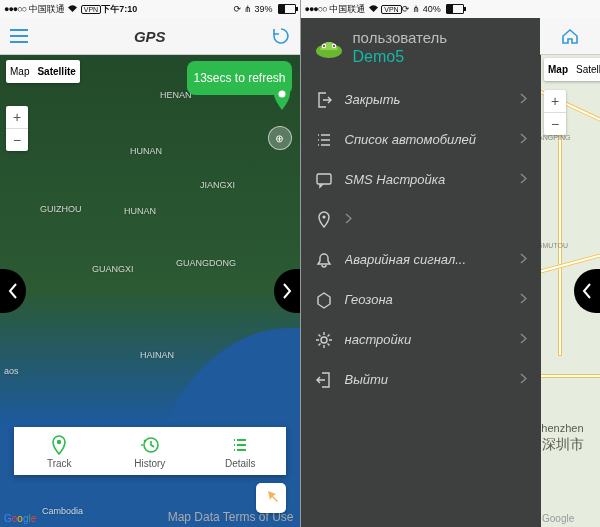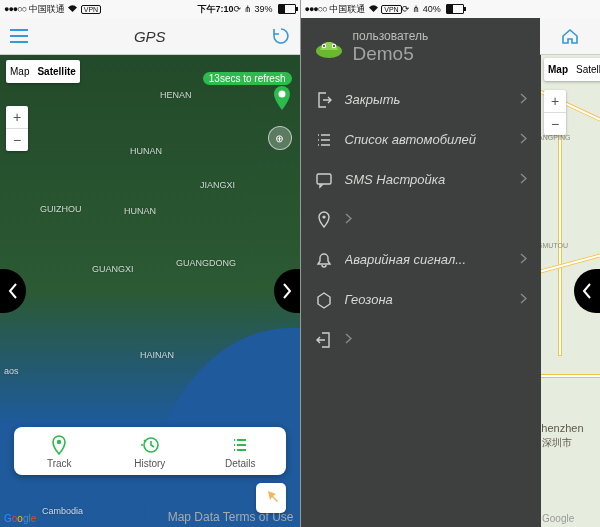--- a/index.html
+++ b/index.html
@@ -1,68 +1,68 @@
 <!DOCTYPE html>
 <html><head>
 <meta charset="utf-8">
 <style>
   html,body{margin:0;padding:0;width:600px;height:527px;font-family:-apple-system,Helvetica,Arial,sans-serif;background:#e8e8e8;overflow:hidden}
   .wrap{display:flex;width:600px;height:527px}
   .phone{position:relative;flex:1;height:527px;background:#222;overflow:hidden}
   .phone.left{border-right:1px solid #999}
   
   .status{position:absolute;top:0;left:0;right:0;height:18px;background:#f8f8f8;display:flex;align-items:center;font-size:9px;color:#111;padding:0 4px;z-index:40}
-  .status .mid{flex:1;text-align:right;font-weight:600}
+  .status .mid{flex:1;text-align:left;font-weight:600}
   .status .rgt{display:flex;align-items:center;gap:3px}
   .dots{letter-spacing:-1px}
   .batt{display:inline-block;width:16px;height:8px;border:1px solid #111;border-radius:1px;position:relative;margin-left:2px}
   .batt::after{content:"";position:absolute;right:-3px;top:2px;width:2px;height:4px;background:#111}
   .batt i{display:block;height:100%;background:#111;width:40%}
   
   .nav{position:absolute;top:18px;left:0;right:0;height:36px;background:#f6f6f6;border-bottom:1px solid #ccc;display:flex;align-items:center;justify-content:space-between;z-index:39;padding:0 8px}
-  .nav .title{flex:1;text-align:center;font-size:15px;font-weight:400;font-style:italic;color:#333}
+  .nav .title{flex:1;text-align:center;font-size:15px;font-weight:700;font-style:italic;color:#333}
   .ico{width:22px;height:22px;display:flex;align-items:center;justify-content:center;color:#3498db}
   
   .map{position:absolute;top:54px;left:0;right:0;bottom:0;background:linear-gradient(180deg,#234a2a 0%,#2b5a33 50%,#1e5a9c 78%,#1e5a9c 100%);overflow:hidden}
   .ocean{position:absolute;left:48%;right:0;top:58%;bottom:0;background:#1e5a9c;border-top-left-radius:220px 300px}
   .landtxt{position:absolute;color:rgba(255,255,255,.78);font-size:9px;font-weight:400;white-space:nowrap;text-shadow:0 0 2px rgba(0,0,0,.3)}
   .roadmap{background:#e6eddf}
   .roadmap .landtxt{color:#8a8a7a;text-shadow:none}
   .road{position:absolute;background:#fff;border:1px solid #f3c352;height:2px}
   .road.v{width:2px;height:auto}
   .ctyLbl{position:absolute;font-size:11px;color:#5a5a4a}
   .gattr{position:absolute;left:4px;bottom:3px;font-size:10px;color:#999;font-family:Arial}
   .mdata{position:absolute;right:6px;bottom:3px;font-size:12px;color:#aaa}
   
   .maptype{position:absolute;top:6px;left:6px;background:#fff;border-radius:2px;box-shadow:0 1px 3px rgba(0,0,0,.3);display:flex;font-size:10px;overflow:hidden;z-index:10}
   .maptype span{padding:6px 4px}
   .maptype span.sel{font-weight:700}
-  .refresh{position:absolute;top:18px;right:8px;background:#2dbb4d;color:#fff;font-size:10px;padding:1px 6px;border-radius:8px;z-index:10}
+  .refresh{position:absolute;top:7px;right:8px;background:#2dbb4d;color:#fff;font-size:12px;padding:10px 6px;border-radius:8px;z-index:10}
   .pin{position:absolute;top:32px;right:9px;width:18px;height:24px;z-index:10}
   .pin svg{width:100%;height:100%}
   .compass{position:absolute;top:72px;right:8px;width:22px;height:22px;border-radius:50%;background:rgba(255,255,255,.25);border:1px solid rgba(255,255,255,.6);z-index:10;display:flex;align-items:center;justify-content:center;color:#fff;font-size:10px}
   .zoom{position:absolute;top:52px;left:6px;background:#fff;border-radius:2px;box-shadow:0 1px 3px rgba(0,0,0,.3);z-index:10}
   .zoom div{width:22px;height:22px;display:flex;align-items:center;justify-content:center;font-size:14px;color:#555}
   .zoom div+div{border-top:1px solid #ddd}
   .roadmap .zoom{top:36px}
   .sideArrow{position:absolute;top:50%;width:26px;height:44px;background:#000;display:flex;align-items:center;justify-content:center;margin-top:-22px;z-index:20}
   .sideArrow.l{left:0;border-radius:0 22px 22px 0}
   .sideArrow.r{right:0;border-radius:22px 0 0 22px}
   .sideArrow svg{width:10px;height:16px}
-  .actions{position:absolute;left:14px;right:14px;bottom:52px;background:#fff;border-radius:8px;box-shadow:0 2px 6px rgba(0,0,0,.3);display:flex;z-index:15}
+  .actions{position:absolute;left:14px;right:14px;bottom:52px;background:#fff;border-radius:0;box-shadow:0 2px 6px rgba(0,0,0,.3);display:flex;z-index:15}
   .actions .ab{flex:1;display:flex;flex-direction:column;align-items:center;padding:8px 2px 6px;gap:3px}
   .actions .ab span{font-size:10px;color:#555}
   .actions .ab svg{width:20px;height:20px}
   .pointer{position:absolute;right:14px;bottom:14px;width:30px;height:30px;background:#fff;border-radius:5px;box-shadow:0 1px 3px rgba(0,0,0,.3);display:flex;align-items:center;justify-content:center;z-index:15}
   .narrownav{position:absolute;top:18px;right:0;width:60px;height:36px;background:#f6f6f6;border-bottom:1px solid #ccc;display:flex;align-items:center;justify-content:center;z-index:39}
   .drawer{position:absolute;top:18px;left:0;width:240px;bottom:0;background:#3e3f3f;z-index:38;color:#d7d7d5;font-size:13px}
   .drhdr{display:flex;align-items:center;gap:10px;padding:12px 14px 14px}
   .drhdr .car{width:28px;height:22px}
-  .drhdr .ut{font-size:12px;color:#bdbdbb;line-height:1.1}
-  .drhdr .un{font-size:19px;color:#a3a3a3;line-height:1.2}
+  .drhdr .ut{font-size:15px;color:#bdbdbb;line-height:1.1}
+  .drhdr .un{font-size:16px;color:#14b8a6;line-height:1.2}
   .menu{display:flex;flex-direction:column}
   .mi{display:flex;align-items:center;padding:11px 14px;gap:12px}
   .mi .mico{width:18px;height:18px;display:flex;align-items:center;justify-content:center}
   .mi .lbl{flex:1;white-space:nowrap;overflow:hidden;text-overflow:ellipsis;font-style:italic}
   .mi .chev{color:#7a7b79}
   .mapClip{position:absolute;top:54px;right:0;width:60px;bottom:0;overflow:hidden;z-index:5}
   .mapClip .map{top:0}
   .mapClip .maptype{left:4px;top:4px}
   .mapClip .zoom{left:4px}
 </style>
@@ -208,21 +208,21 @@
 
   <div class="mapClip">
     <div class="map roadmap">
       <div class="road" style="top:50px;left:-40px;width:140px;transform:rotate(25deg)"></div>
       <div class="road v" style="top:40px;left:18px;height:260px"></div>
       <div class="road" style="top:210px;left:-60px;width:160px;transform:rotate(-15deg)"></div>
       <div class="road" style="top:320px;left:-60px;width:160px"></div>
       <div class="landtxt" style="top:80px;left:-12px;font-size:7px">CHANGPING</div>
       <div class="landtxt" style="top:188px;left:-22px;font-size:7px">ZHANGMUTOU</div>
       <div class="ctyLbl" style="top:368px;left:-6px">Shenzhen</div>
-      <div class="ctyLbl" style="top:382px;left:2px;font-size:10px">深圳市</div>
+      <div class="ctyLbl" style="top:382px;left:2px;font-size:14px">深圳市</div>
       <div class="maptype">
         <span class="sel">Map</span>
         <span>Satellite</span>
       </div>
       <div class="zoom">
         <div>+</div>
         <div>−</div>
       </div>
       <div class="gattr" style="left:2px"><span style="color:#9a9a9a">Google</span></div>
     </div>
@@ -312,23 +312,36 @@
               </svg>
             </span>
             <span class="lbl">Геозона</span>
             <span class="chev"><svg width="7" height="11" viewBox="0 0 7 11">
                 <path d="M1 1l5 4.5L1 10" stroke="#8a8b89" stroke-width="1.4" fill="none"></path>
               </svg></span>
           </div>
           <div class="mi">
             <span class="mico">
               <svg width="18" height="18" viewBox="0 0 18 18">
+                <circle cx="9" cy="9" r="3" fill="none" stroke="#cfcfcd" stroke-width="1.4"></circle>
+                <path d="M9 1v3M9 14v3M1 9h3M14 9h3M3.5 3.5l2 2M12.5 12.5l2 2M14.5 3.5l-2 2M5.5 12.5l-2 2" stroke="#cfcfcd" stroke-width="1.4"></path>
+              </svg>
+            </span>
+            <span class="lbl">настройки</span>
+            <span class="chev"><svg width="7" height="11" viewBox="0 0 7 11">
+                <path d="M1 1l5 4.5L1 10" stroke="#8a8b89" stroke-width="1.4" fill="none"></path>
+              </svg></span>
+          </div>
+          <div class="mi">
+            <span class="mico">
+              <svg width="18" height="18" viewBox="0 0 18 18">
                 <path d="M7 2h7v14H7M10 9H2m3-3L2 9l3 3" stroke="#cfcfcd" stroke-width="1.4" fill="none"></path>
               </svg>
             </span>
+            <span class="lbl">Выйти</span>
             <span class="chev"><svg width="7" height="11" viewBox="0 0 7 11">
                 <path d="M1 1l5 4.5L1 10" stroke="#8a8b89" stroke-width="1.4" fill="none"></path>
               </svg></span>
           </div>
         </div>
   </div>
 </div>
 
 </div>
 

